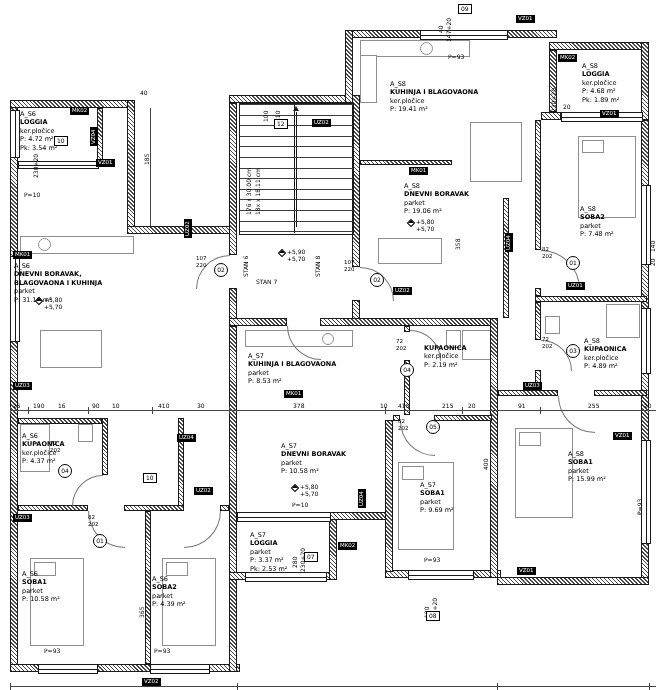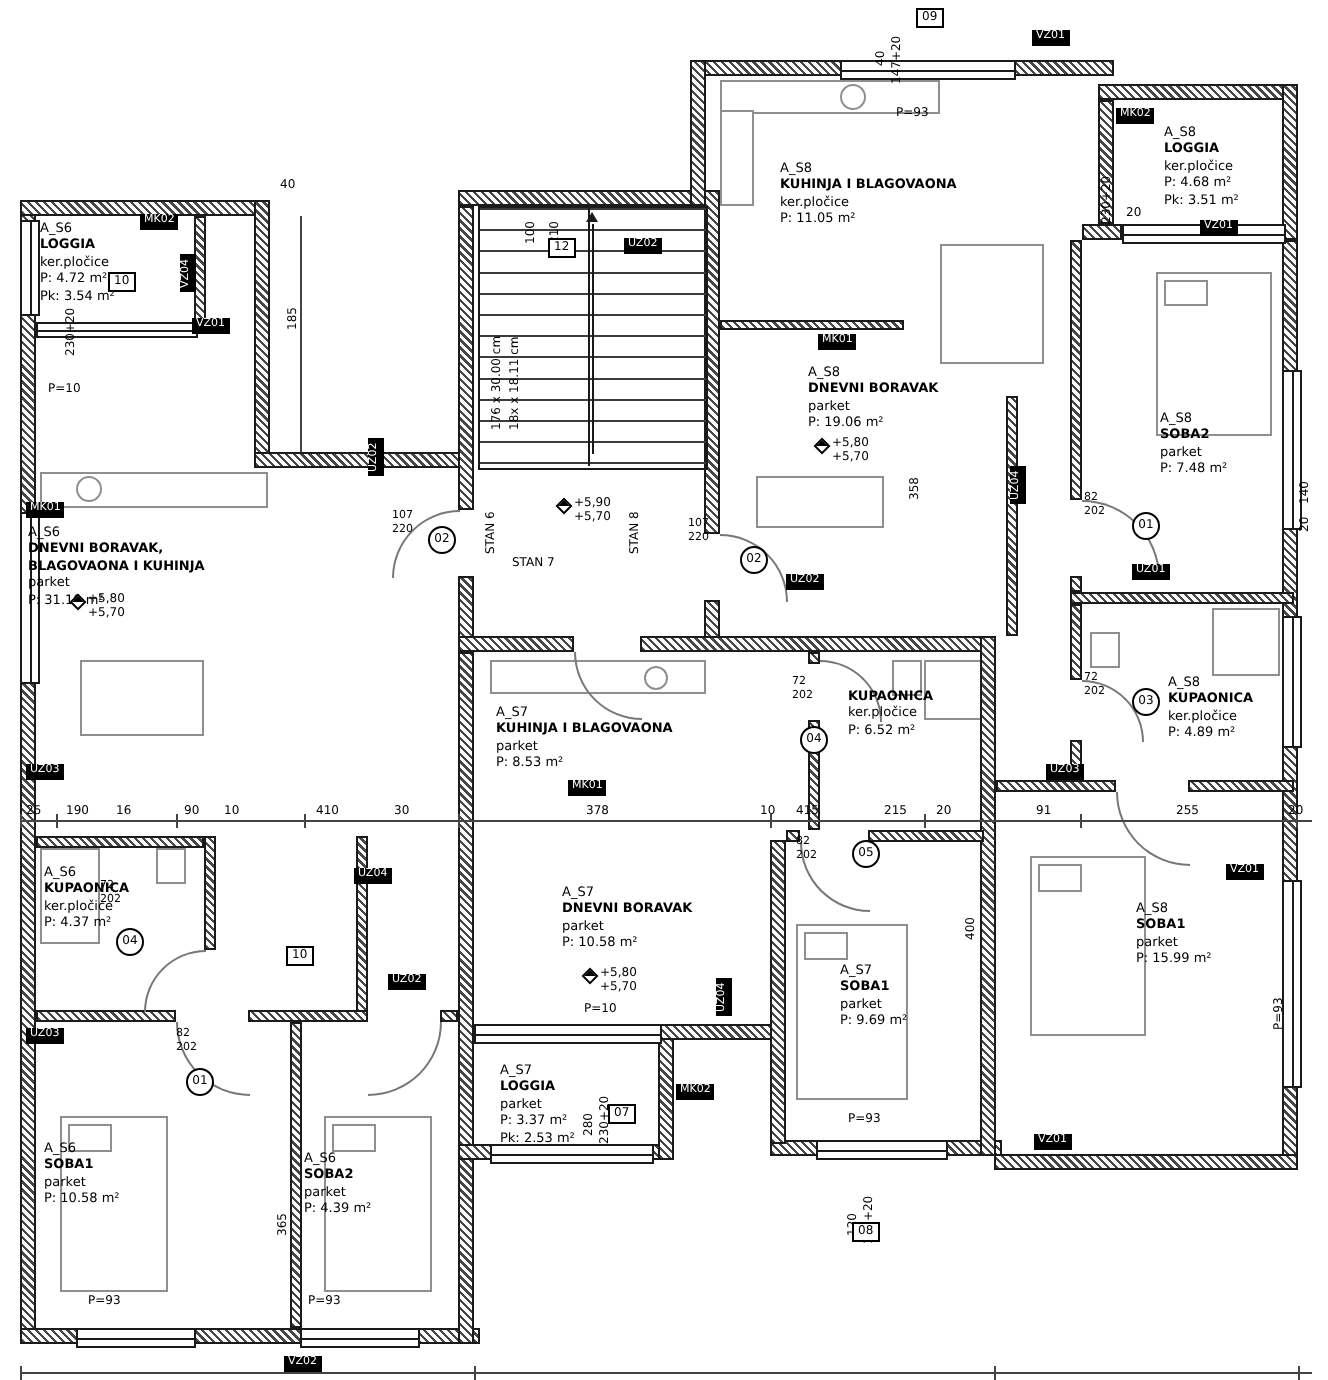--- a/index.html
+++ b/index.html
@@ -201,53 +201,53 @@
   </div>
   <div class="room" style="left:281px;top:442px">
     <span class="ln">A_S7</span>
     <span class="ln nm">DNEVNI BORAVAK</span>
     <span class="ln">parket</span>
     <span class="ln">P: 10.58 m²</span>
   </div>
   <div class="room" style="left:424px;top:344px">
     <span class="ln nm">KUPAONICA</span>
     <span class="ln">ker.pločice</span>
-    <span class="ln">P: 6.52 m²</span>
+    <span class="ln">P: 2.19 m²</span>
   </div>
   <div class="room" style="left:420px;top:481px">
     <span class="ln">A_S7</span>
     <span class="ln nm">SOBA1</span>
     <span class="ln">parket</span>
     <span class="ln">P: 9.69 m²</span>
   </div>
   <div class="room" style="left:250px;top:531px">
     <span class="ln">A_S7</span>
     <span class="ln nm">LOGGIA</span>
     <span class="ln">parket</span>
     <span class="ln">P: 3.37 m²</span>
     <span class="ln">Pk: 2.53 m²</span>
   </div>
   <div class="room" style="left:390px;top:80px">
     <span class="ln">A_S8</span>
     <span class="ln nm">KUHINJA I BLAGOVAONA</span>
     <span class="ln">ker.pločice</span>
-    <span class="ln">P: 11.05 m²</span>
+    <span class="ln">P: 19.41 m²</span>
   </div>
   <div class="room" style="left:404px;top:182px">
     <span class="ln">A_S8</span>
     <span class="ln nm">DNEVNI BORAVAK</span>
     <span class="ln">parket</span>
     <span class="ln">P: 19.06 m²</span>
   </div>
   <div class="room" style="left:582px;top:62px">
     <span class="ln">A_S8</span>
     <span class="ln nm">LOGGIA</span>
     <span class="ln">ker.pločice</span>
     <span class="ln">P: 4.68 m²</span>
-    <span class="ln">Pk: 3.51 m²</span>
+    <span class="ln">Pk: 1.89 m²</span>
   </div>
   <div class="room" style="left:580px;top:205px">
     <span class="ln">A_S8</span>
     <span class="ln nm">SOBA2</span>
     <span class="ln">parket</span>
     <span class="ln">P: 7.48 m²</span>
   </div>
   <div class="room" style="left:584px;top:337px">
     <span class="ln">A_S8</span>
     <span class="ln nm">KUPAONICA</span>

